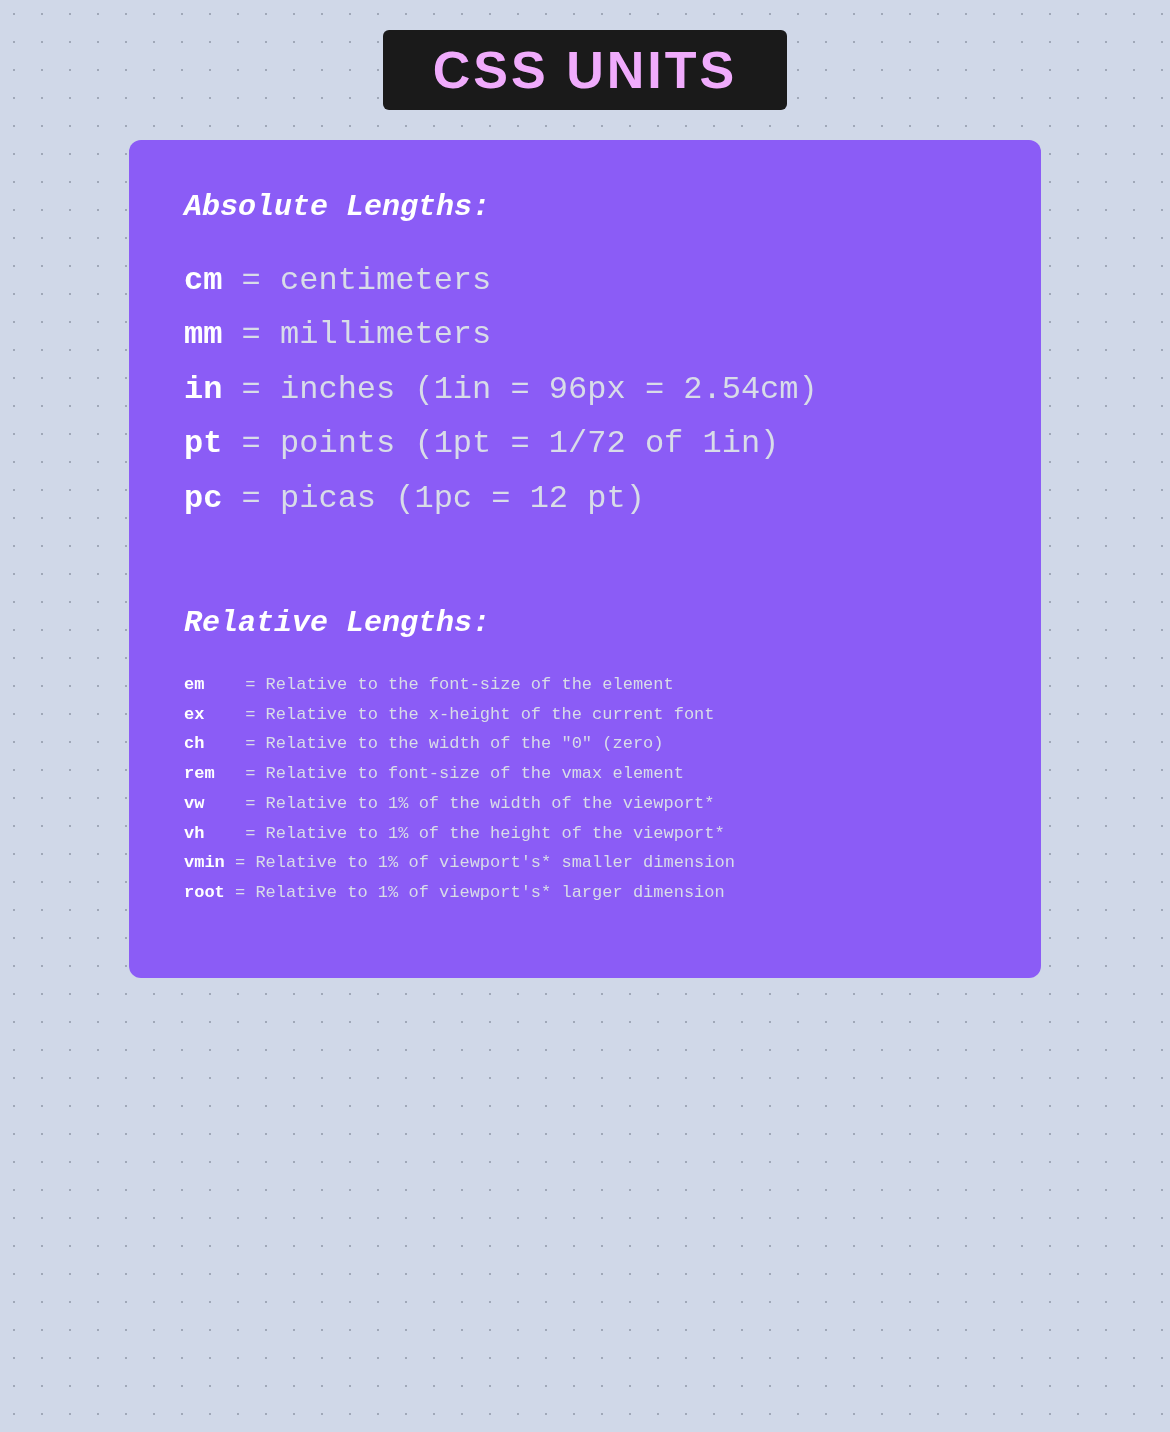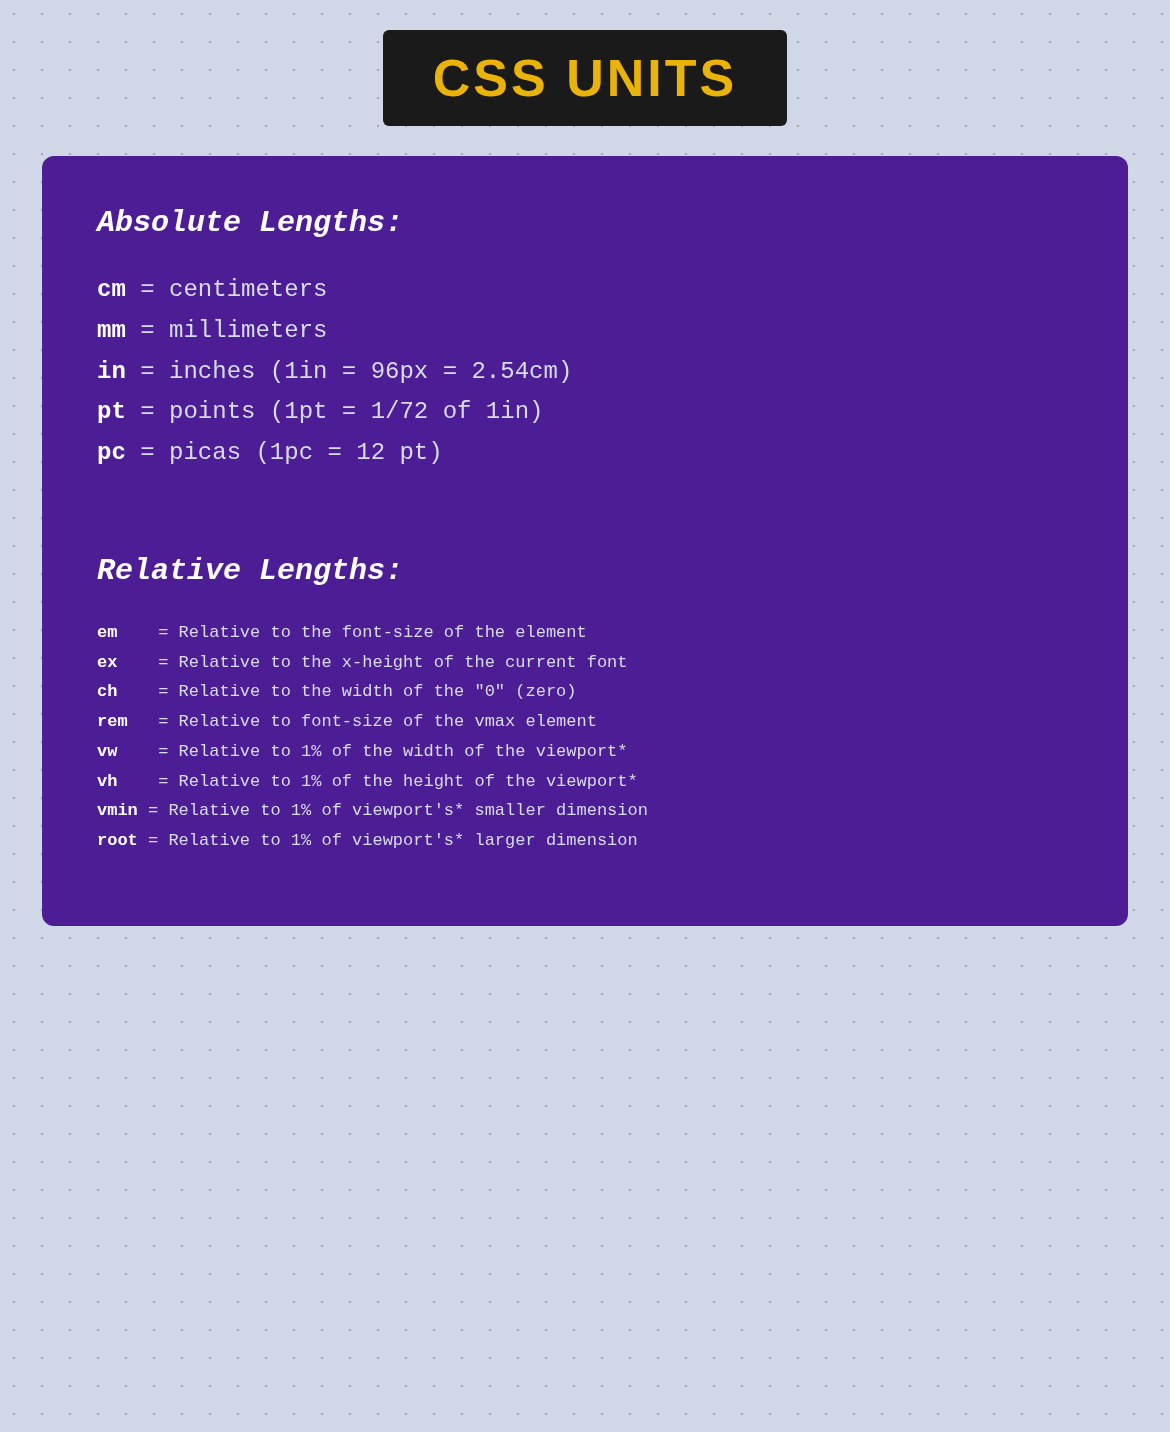--- a/index.html
+++ b/index.html
@@ -16,57 +16,57 @@
       background-size: 28px 28px;
       display: flex;
       flex-direction: column;
       align-items: center;
       padding: 30px 20px;
       font-family: 'Courier New', Courier, monospace;
     }
 
     .page-title-wrapper {
       background-color: #1a1a1a;
-      color: #eab308;
-      padding: 18px 50px;
+      color: #f0abfc;
+      padding: 10px 50px;
       margin-bottom: 30px;
       border-radius: 6px;
     }
 
     .page-title {
       font-size: 52px;
       font-weight: 900;
       letter-spacing: 3px;
       font-family: Arial Black, Arial, sans-serif;
     }
 
     .main-card {
-      background-color: #4c1d95;
+      background-color: #8b5cf6;
       border-radius: 12px;
-      width: 1086px;
+      width: 912px;
       padding: 50px 55px 60px 55px;
       color: #e8eaf0;
     }
 
     .section-title {
       font-size: 30px;
       font-weight: bold;
       font-style: italic;
       color: #ffffff;
       margin-bottom: 30px;
       font-family: 'Courier New', Courier, monospace;
     }
 
     .unit-list {
       list-style: none;
       margin-bottom: 10px;
     }
 
     .unit-item {
-      font-size: 24px;
+      font-size: 32px;
       line-height: 1.7;
       color: #d8dce8;
       font-family: 'Courier New', Courier, monospace;
       white-space: pre;
     }
 
     .unit-key {
       font-weight: bold;
       color: #ffffff;
     }

